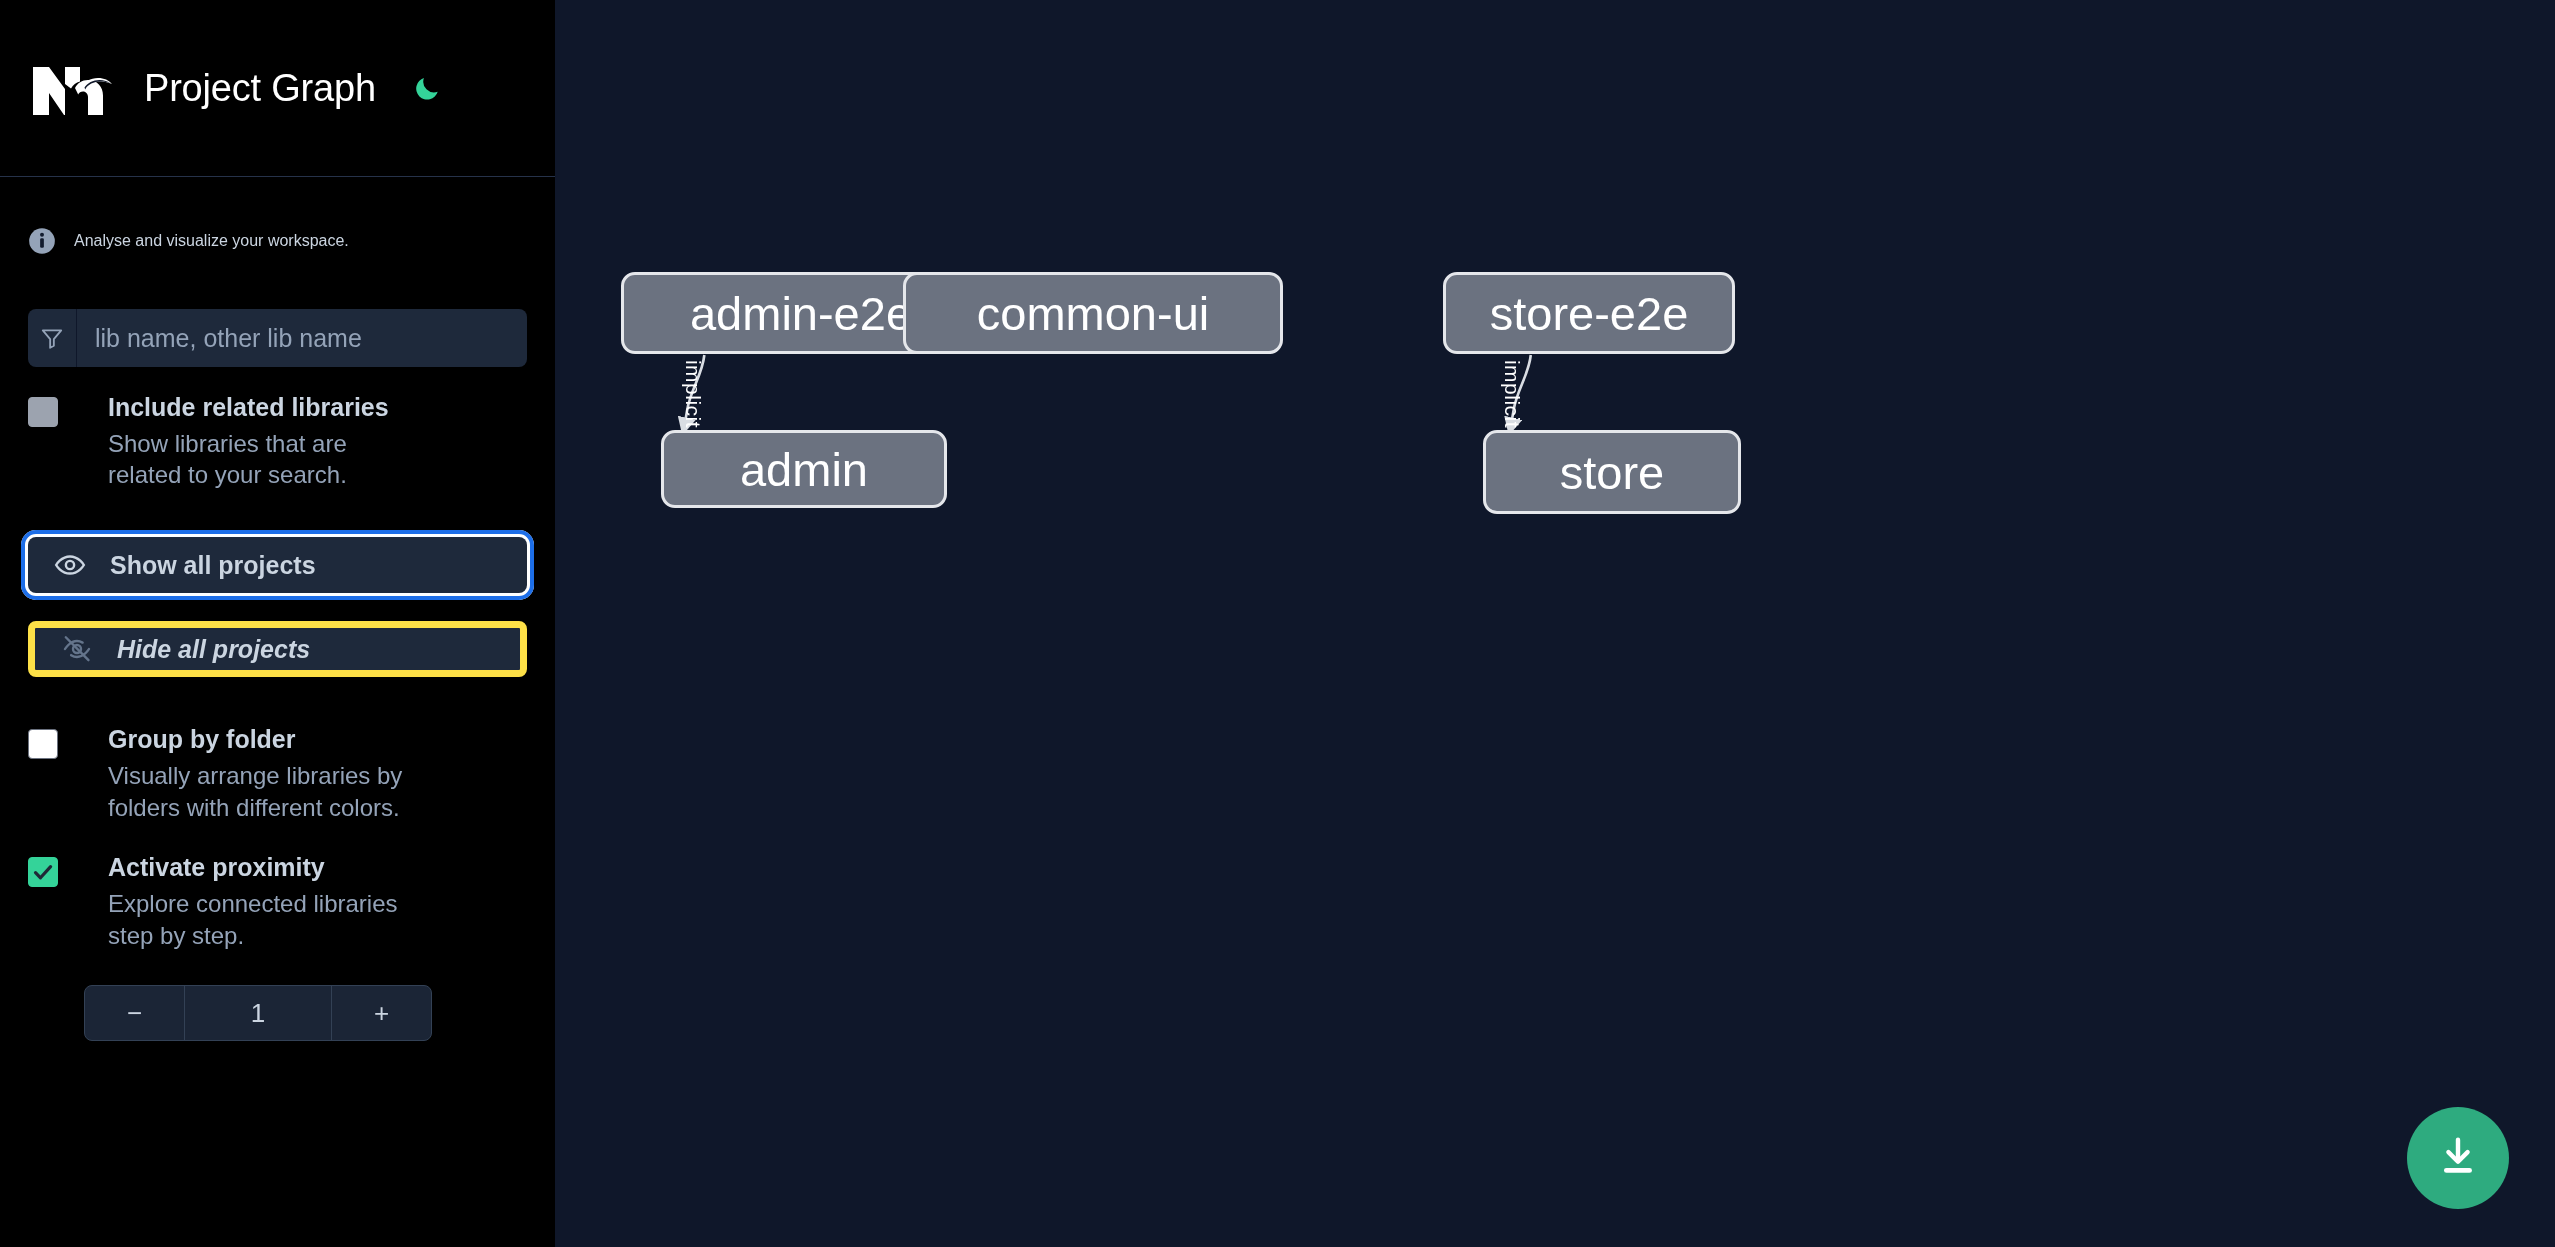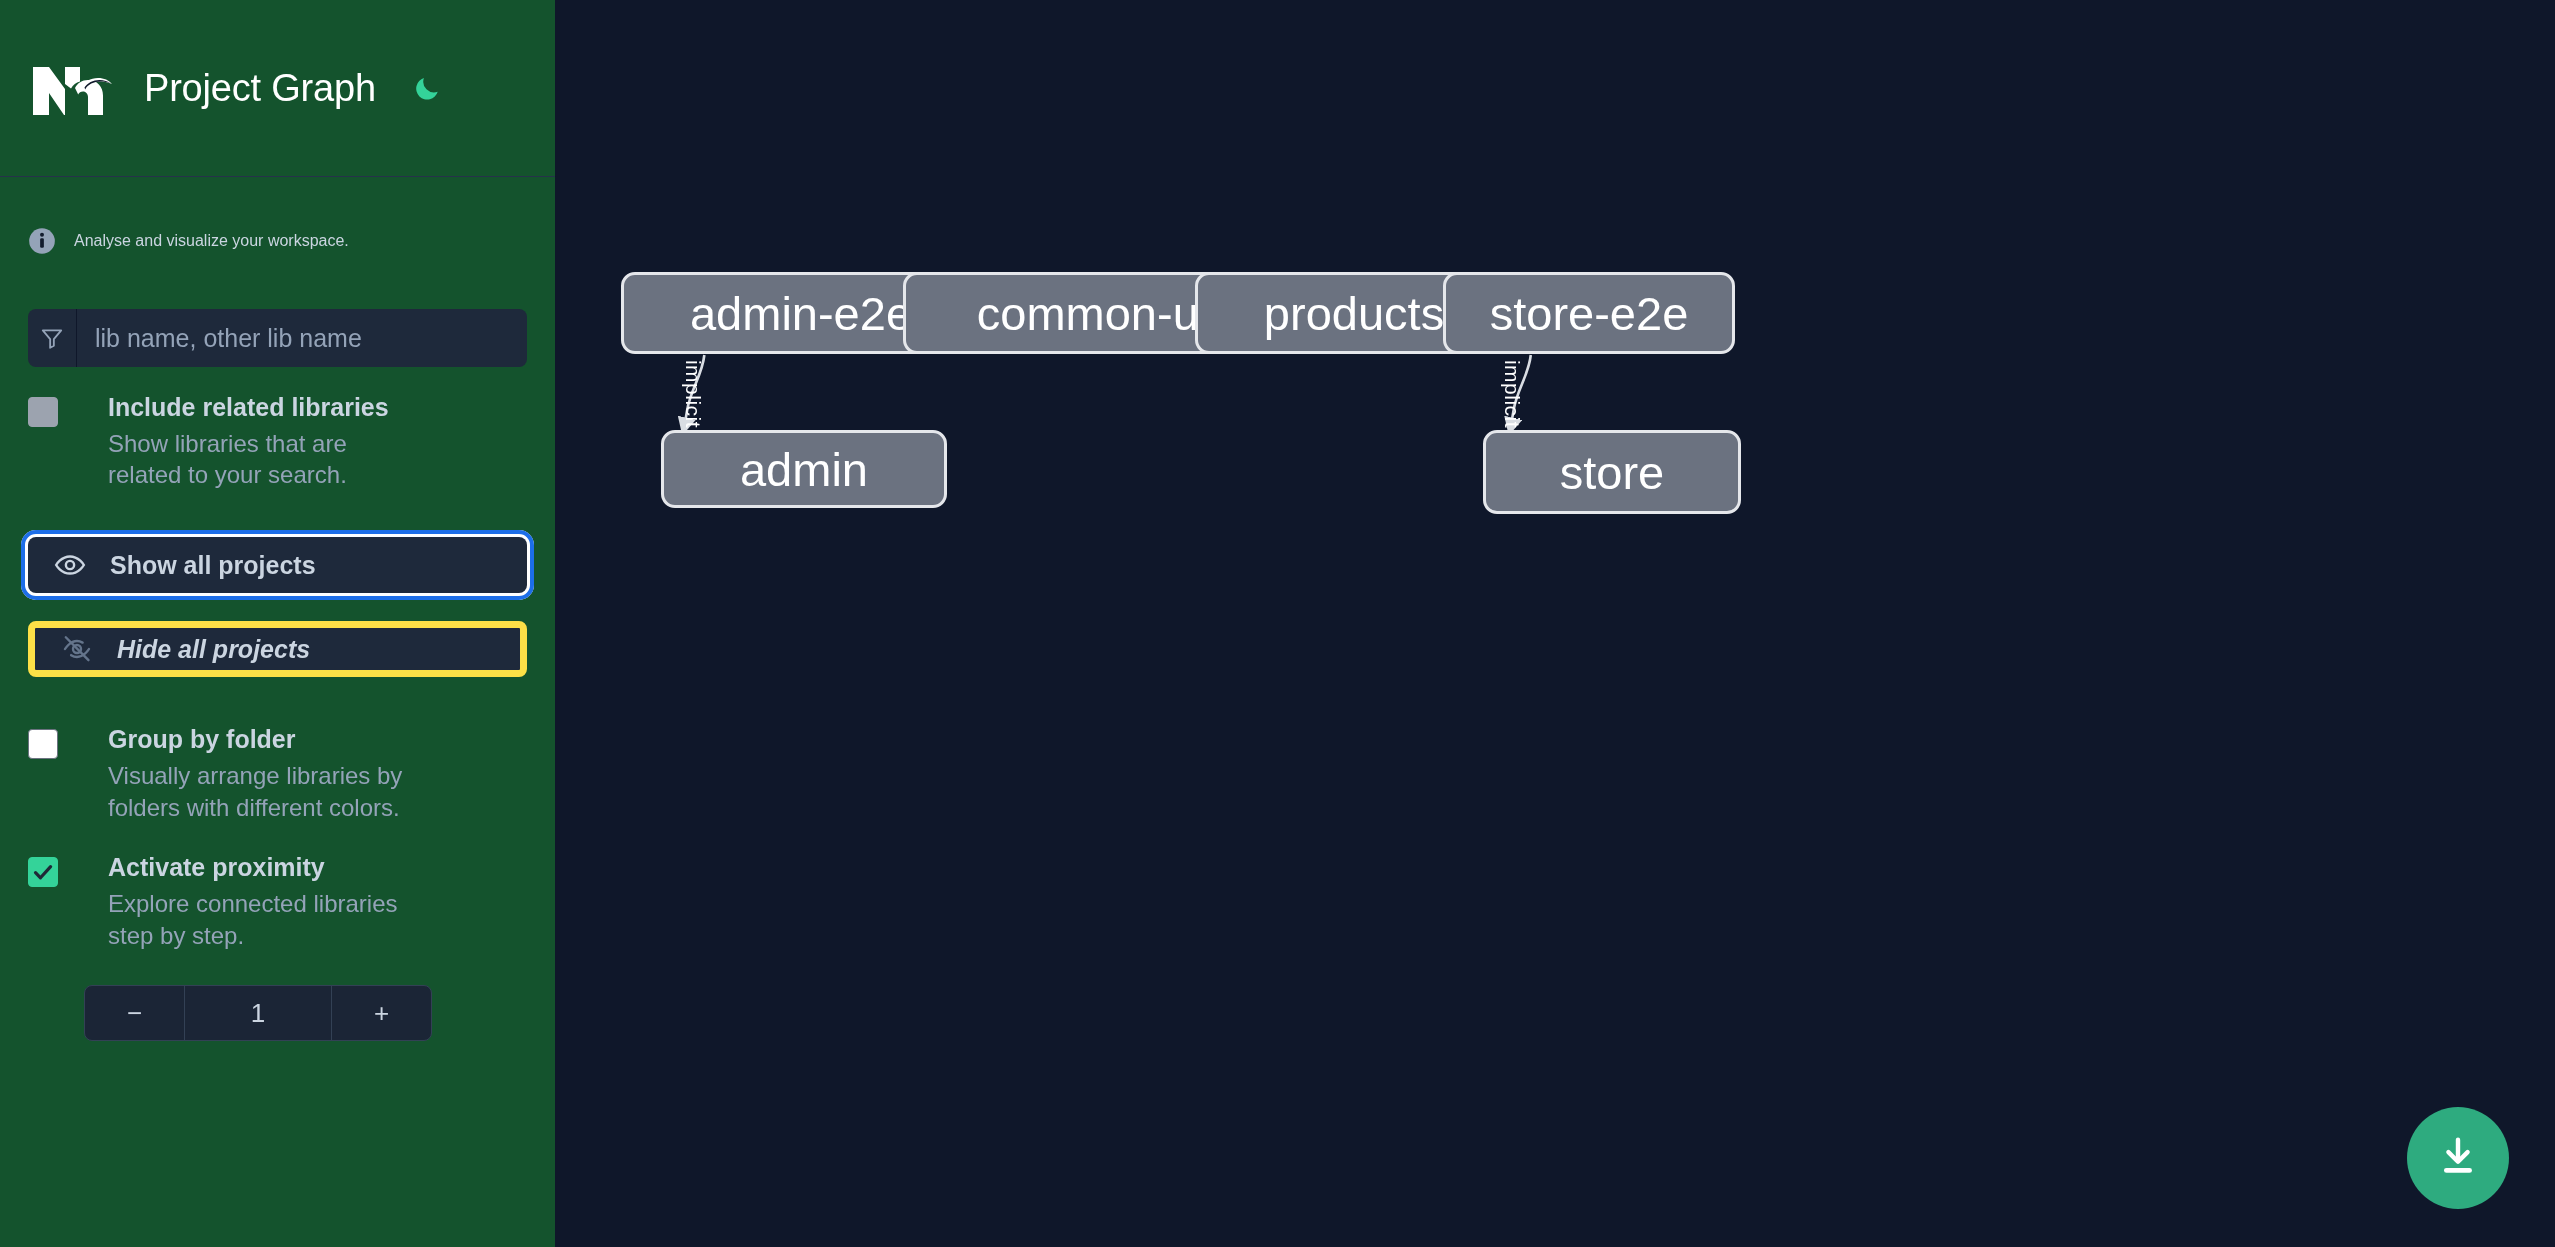--- a/index.html
+++ b/index.html
@@ -7,21 +7,21 @@
     width:2555px; height:1247px;
     background:#0f172a;
     font-family:"Liberation Sans", sans-serif;
     overflow:hidden;
   }
   #app { position:relative; width:2555px; height:1247px; display:flex; }
 
   
   .sidebar {
     width:555px; height:1247px;
-    background:#14532d;
+    background:#000000;
     position:relative;
     flex:0 0 555px;
     overflow:hidden;
   }
   .sb-header {
     height:177px;
     display:flex; align-items:center;
     padding-left:28px;
     border-bottom:1px solid #26324a;
   }
@@ -306,23 +306,20 @@
 
       <path d="M967 355 C 965 375, 953 390, 950 410 C 948 422, 947 428, 946 432" fill="none" stroke="#d9dde3" stroke-width="2.6" marker-end="url(#arrow)"></path>
     </svg>
 
     <div class="node" style="left:66px;  top:272px; width:360px; height:82px;">
         <span>admin-e2e</span>
       </div>
     <div class="node" style="left:348px; top:272px; width:380px; height:82px;">
         <span>common-ui</span>
       </div>
-    <div class="node" style="left:640px; top:272px; width:318px; height:82px;">
-        <span>products</span>
-      </div>
     <div class="node" style="left:888px; top:272px; width:292px; height:82px;">
         <span>store-e2e</span>
       </div>
     <div class="node" style="left:106px; top:430px; width:286px; height:78px;">
         <span>admin</span>
       </div>
     <div class="node" style="left:928px; top:430px; width:258px; height:84px;">
         <span>store</span>
       </div>
 

